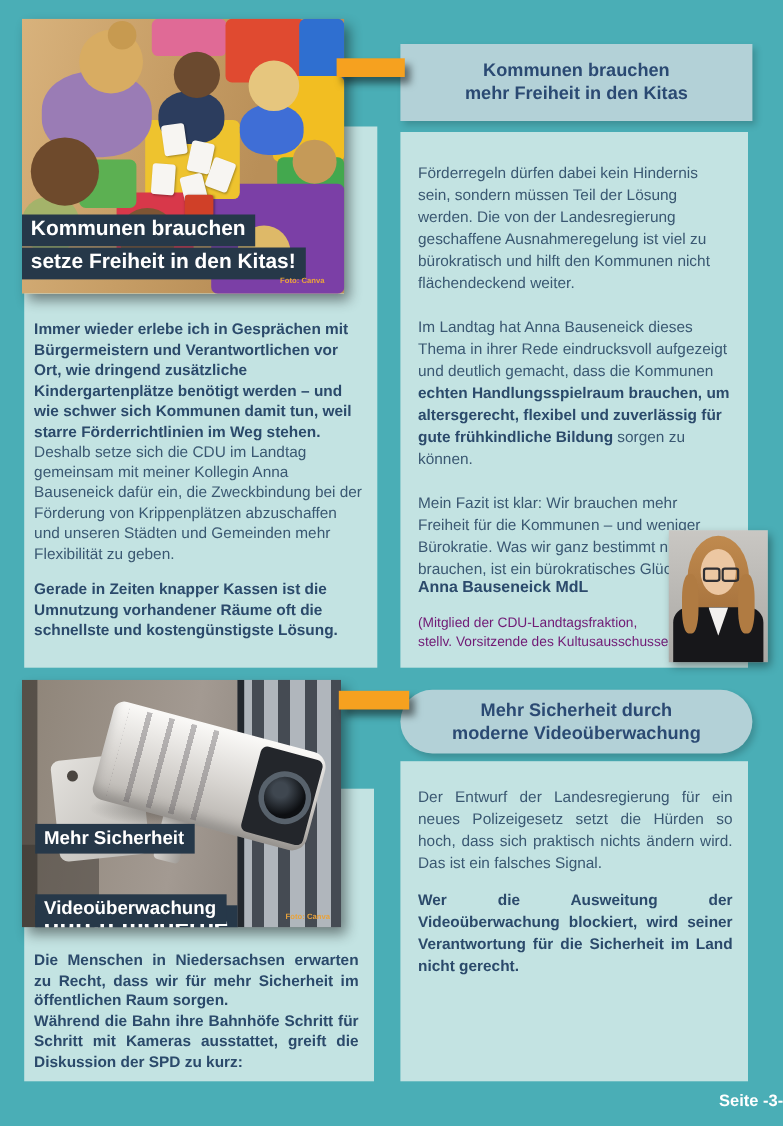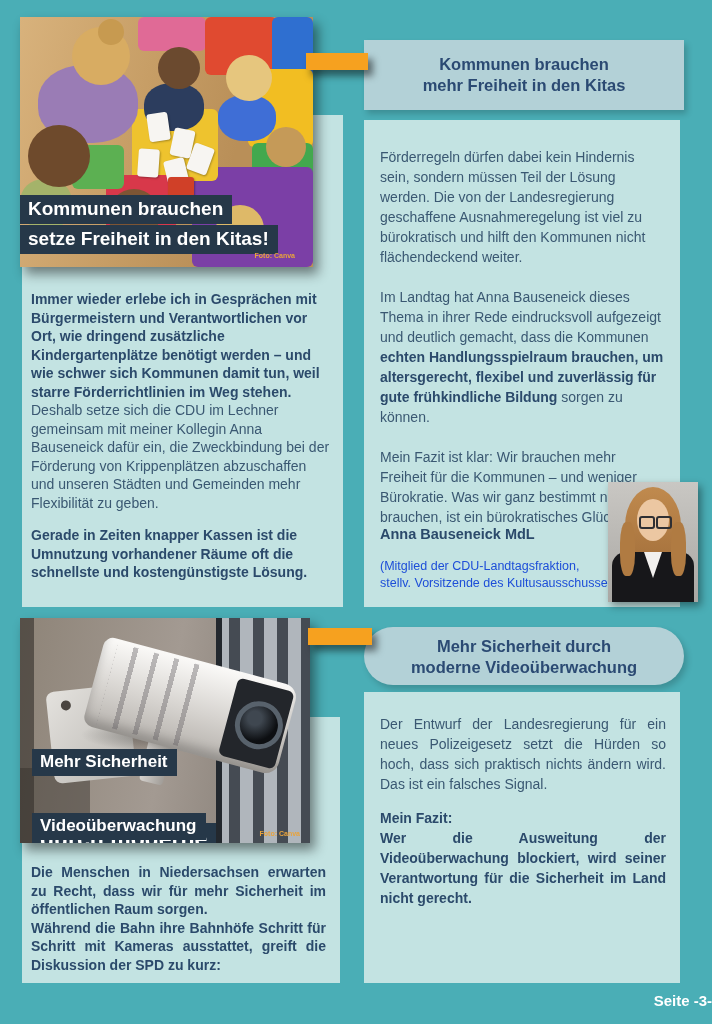--- a/index.html
+++ b/index.html
@@ -15,21 +15,21 @@
   .credit{position:absolute;color:#e8a33c;font-size:7px;font-weight:bold;}
   .t{font-size:14px;color:#3a5872;}
   .lh-l{line-height:18.5px;}
   .lh-r{line-height:20px;}
   .b{font-weight:bold;color:#2b4a6b;}
   .just{text-align:justify;}
   .gap{height:14px;}
   .gap2{height:20px;}
   .orange{background:#f6a11f;box-shadow:5px 6px 7px rgba(10,10,10,.5);}
   .footer{width:712px;text-align:right;color:#ffffff;font-weight:bold;font-size:15px;}
-  .role{font-size:12.5px;line-height:17px;color:#1d4ed8;}
+  .role{font-size:12.5px;line-height:17px;color:#701a75;}
   
   .kita-base{width:293px;height:250px;background:linear-gradient(105deg,#d8b27c 0%,#c79e66 40%,#b98f58 70%);}
   .mat{position:absolute;border-radius:6px;}
   .head{position:absolute;border-radius:50%;}
   .bodyshape{position:absolute;border-radius:45%;}
   .card{position:absolute;width:21px;height:28px;background:#f7f5f2;border-radius:3px;
         box-shadow:1px 1px 2px rgba(0,0,0,.3);}
   
   .cam-base{width:290px;height:225px;background:linear-gradient(100deg,#8e8478,#a39a92 50%,#7c746c);}
   
@@ -37,21 +37,21 @@
                  box-shadow:3px 4px 8px rgba(0,0,0,.4);}
 </style>
 </head>
 <body>
 
 <div class="page">
 
   <div class="abs box" style="left:22px;top:115px;width:321px;height:492px;">
     <div class="abs" style="left:9px;right:13px;top:175px;">
       <div class="t lh-l b">Immer wieder erlebe ich in Gesprächen mit Bürgermeistern und Verantwortlichen vor Ort, wie dringend zusätzliche Kindergartenplätze benötigt werden – und wie schwer sich Kommunen damit tun, weil starre Förderrichtlinien im Weg stehen.</div>
-      <div class="t lh-l">Deshalb setze sich die CDU im Lechner gemeinsam mit meiner Kollegin Anna Bauseneick dafür ein, die Zweckbindung bei der Förderung von Krippenplätzen abzuschaffen und unseren Städten und Gemeinden mehr Flexibilität zu geben.</div>
+      <div class="t lh-l">Deshalb setze sich die CDU im Landtag gemeinsam mit meiner Kollegin Anna Bauseneick dafür ein, die Zweckbindung bei der Förderung von Krippenplätzen abzuschaffen und unseren Städten und Gemeinden mehr Flexibilität zu geben.</div>
       <div class="gap"></div>
       <div class="t lh-l b">Gerade in Zeiten knapper Kassen ist die Umnutzung vorhandener Räume oft die schnellste und kostengünstigste Lösung.</div>
     </div>
   </div>
 
   <div class="abs photo" style="left:20px;top:17px;">
     <div class="kita-base">
       <div class="mat" style="left:118px;top:0;width:68px;height:34px;background:#e06a96;"></div>
       <div class="mat" style="left:185px;top:0;width:72px;height:58px;background:#e04a30;"></div>
       <div class="mat" style="left:252px;top:0;width:41px;height:98px;background:#2f6fd0;"></div>
@@ -156,21 +156,20 @@
 
   <div class="abs hbox" style="left:364px;top:627px;width:320px;height:58px;border-radius:29px;">
     <div style="margin-top:9px;">Mehr Sicherheit durch</div>
     <div>moderne Videoüberwachung</div>
   </div>
 
   <div class="abs box" style="left:364px;top:692px;width:316px;height:291px;overflow:hidden;">
     <div class="abs" style="left:16px;right:14px;top:22px;">
       <div class="t lh-r just">Der Entwurf der Landesregierung für ein neues Polizeigesetz setzt die Hürden so hoch, dass sich praktisch nichts ändern wird. Das ist ein falsches Signal.</div>
       <div class="gap"></div>
-      <div class="t lh-r b">Mein Fazit:</div>
       <div class="t lh-r b just">Wer die Ausweitung der Videoüberwachung blockiert, wird seiner Verantwortung für die Sicherheit im Land nicht gerecht.</div>
     </div>
   </div>
 
   <div class="abs orange" style="left:306px;top:53px;width:62px;height:17px;z-index:6;"></div>
   <div class="abs orange" style="left:308px;top:628px;width:64px;height:17px;z-index:6;"></div>
 
   <div class="abs footer" style="left:0;top:992px;">Seite -3-</div>
 
 </div>

